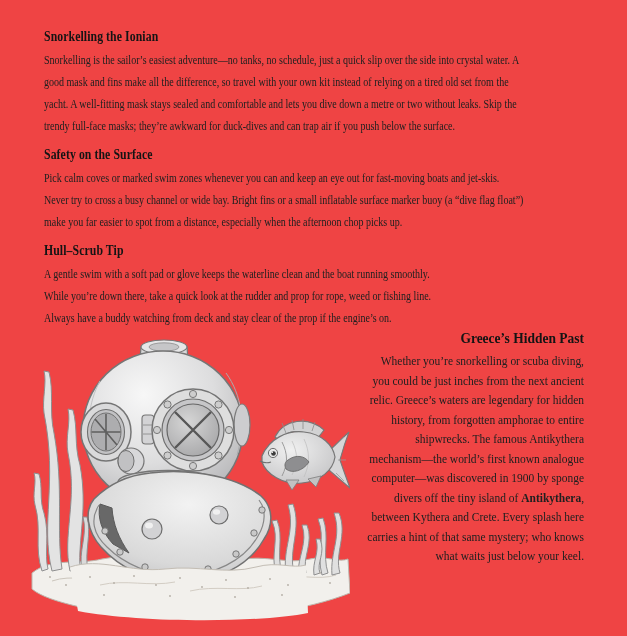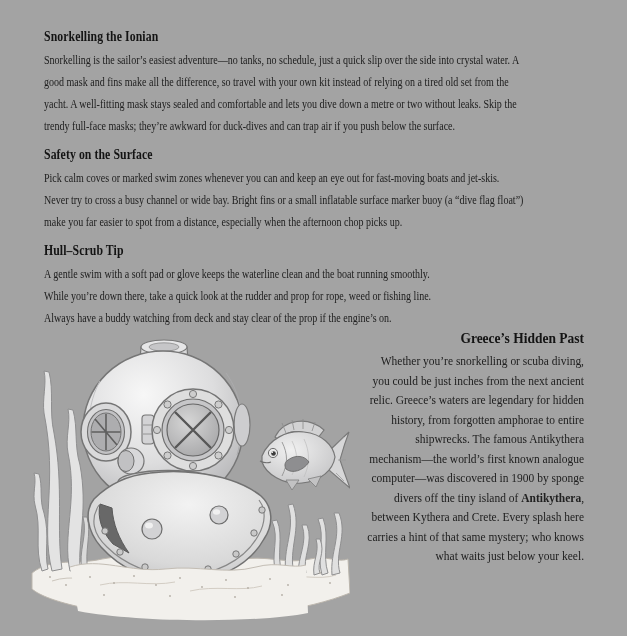--- a/index.html
+++ b/index.html
@@ -5,21 +5,21 @@
   html, body { margin: 0; padding: 0; }
   body {
     width: 627px; height: 636px;
     background: #ffffff;
     overflow: hidden;
     position: relative;
     font-family: "Liberation Serif", "DejaVu Serif", serif;
     color: #1c1c1c;
     -webkit-font-smoothing: antialiased;
   }
-  .page { position: absolute; inset: 0; background: #a3a3a3; }
+  .page { position: absolute; inset: 0; background: #ef4444; }
 
   
   .left-col {
     position: absolute; left: 44px; top: 26px; width: 740px;
     transform: scaleX(0.76); transform-origin: 0 0;
   }
   .section { margin: 0 0 0 0; }
   .section h2 {
     font-size: 15.5px; line-height: 20px; margin: 0 0 3px 0;
     font-weight: bold; color: #141414; letter-spacing: 0.1px;

